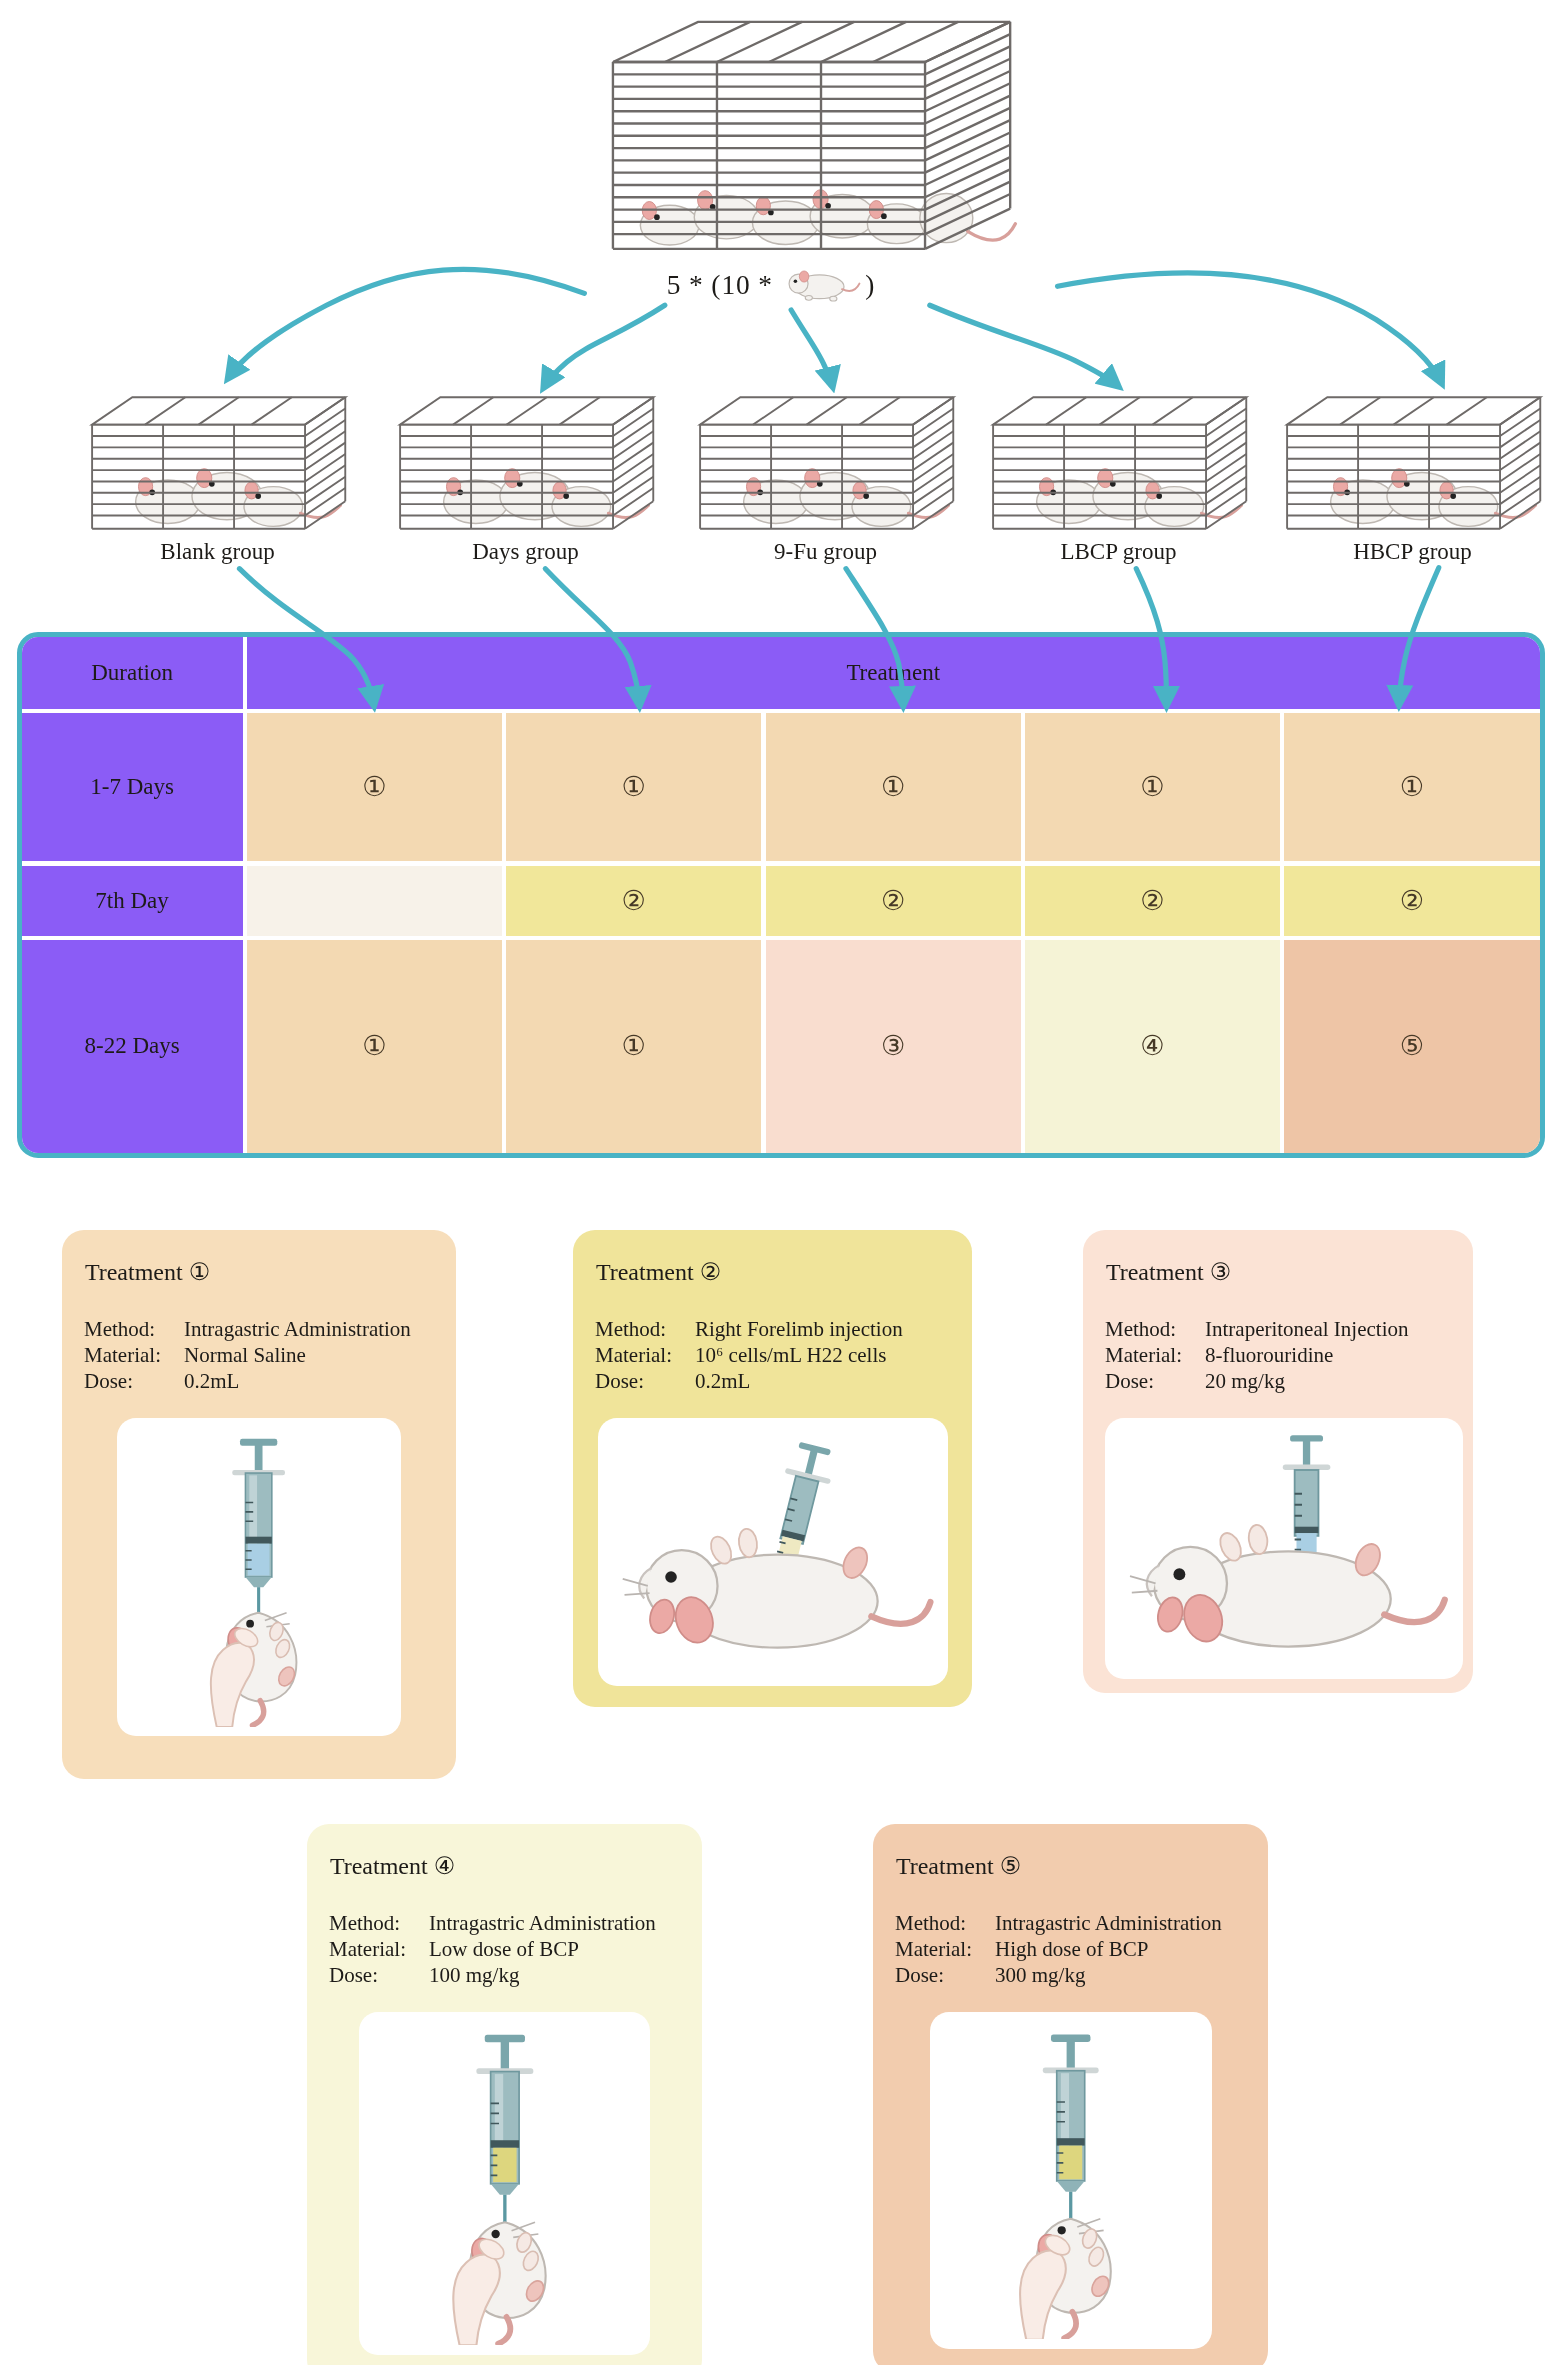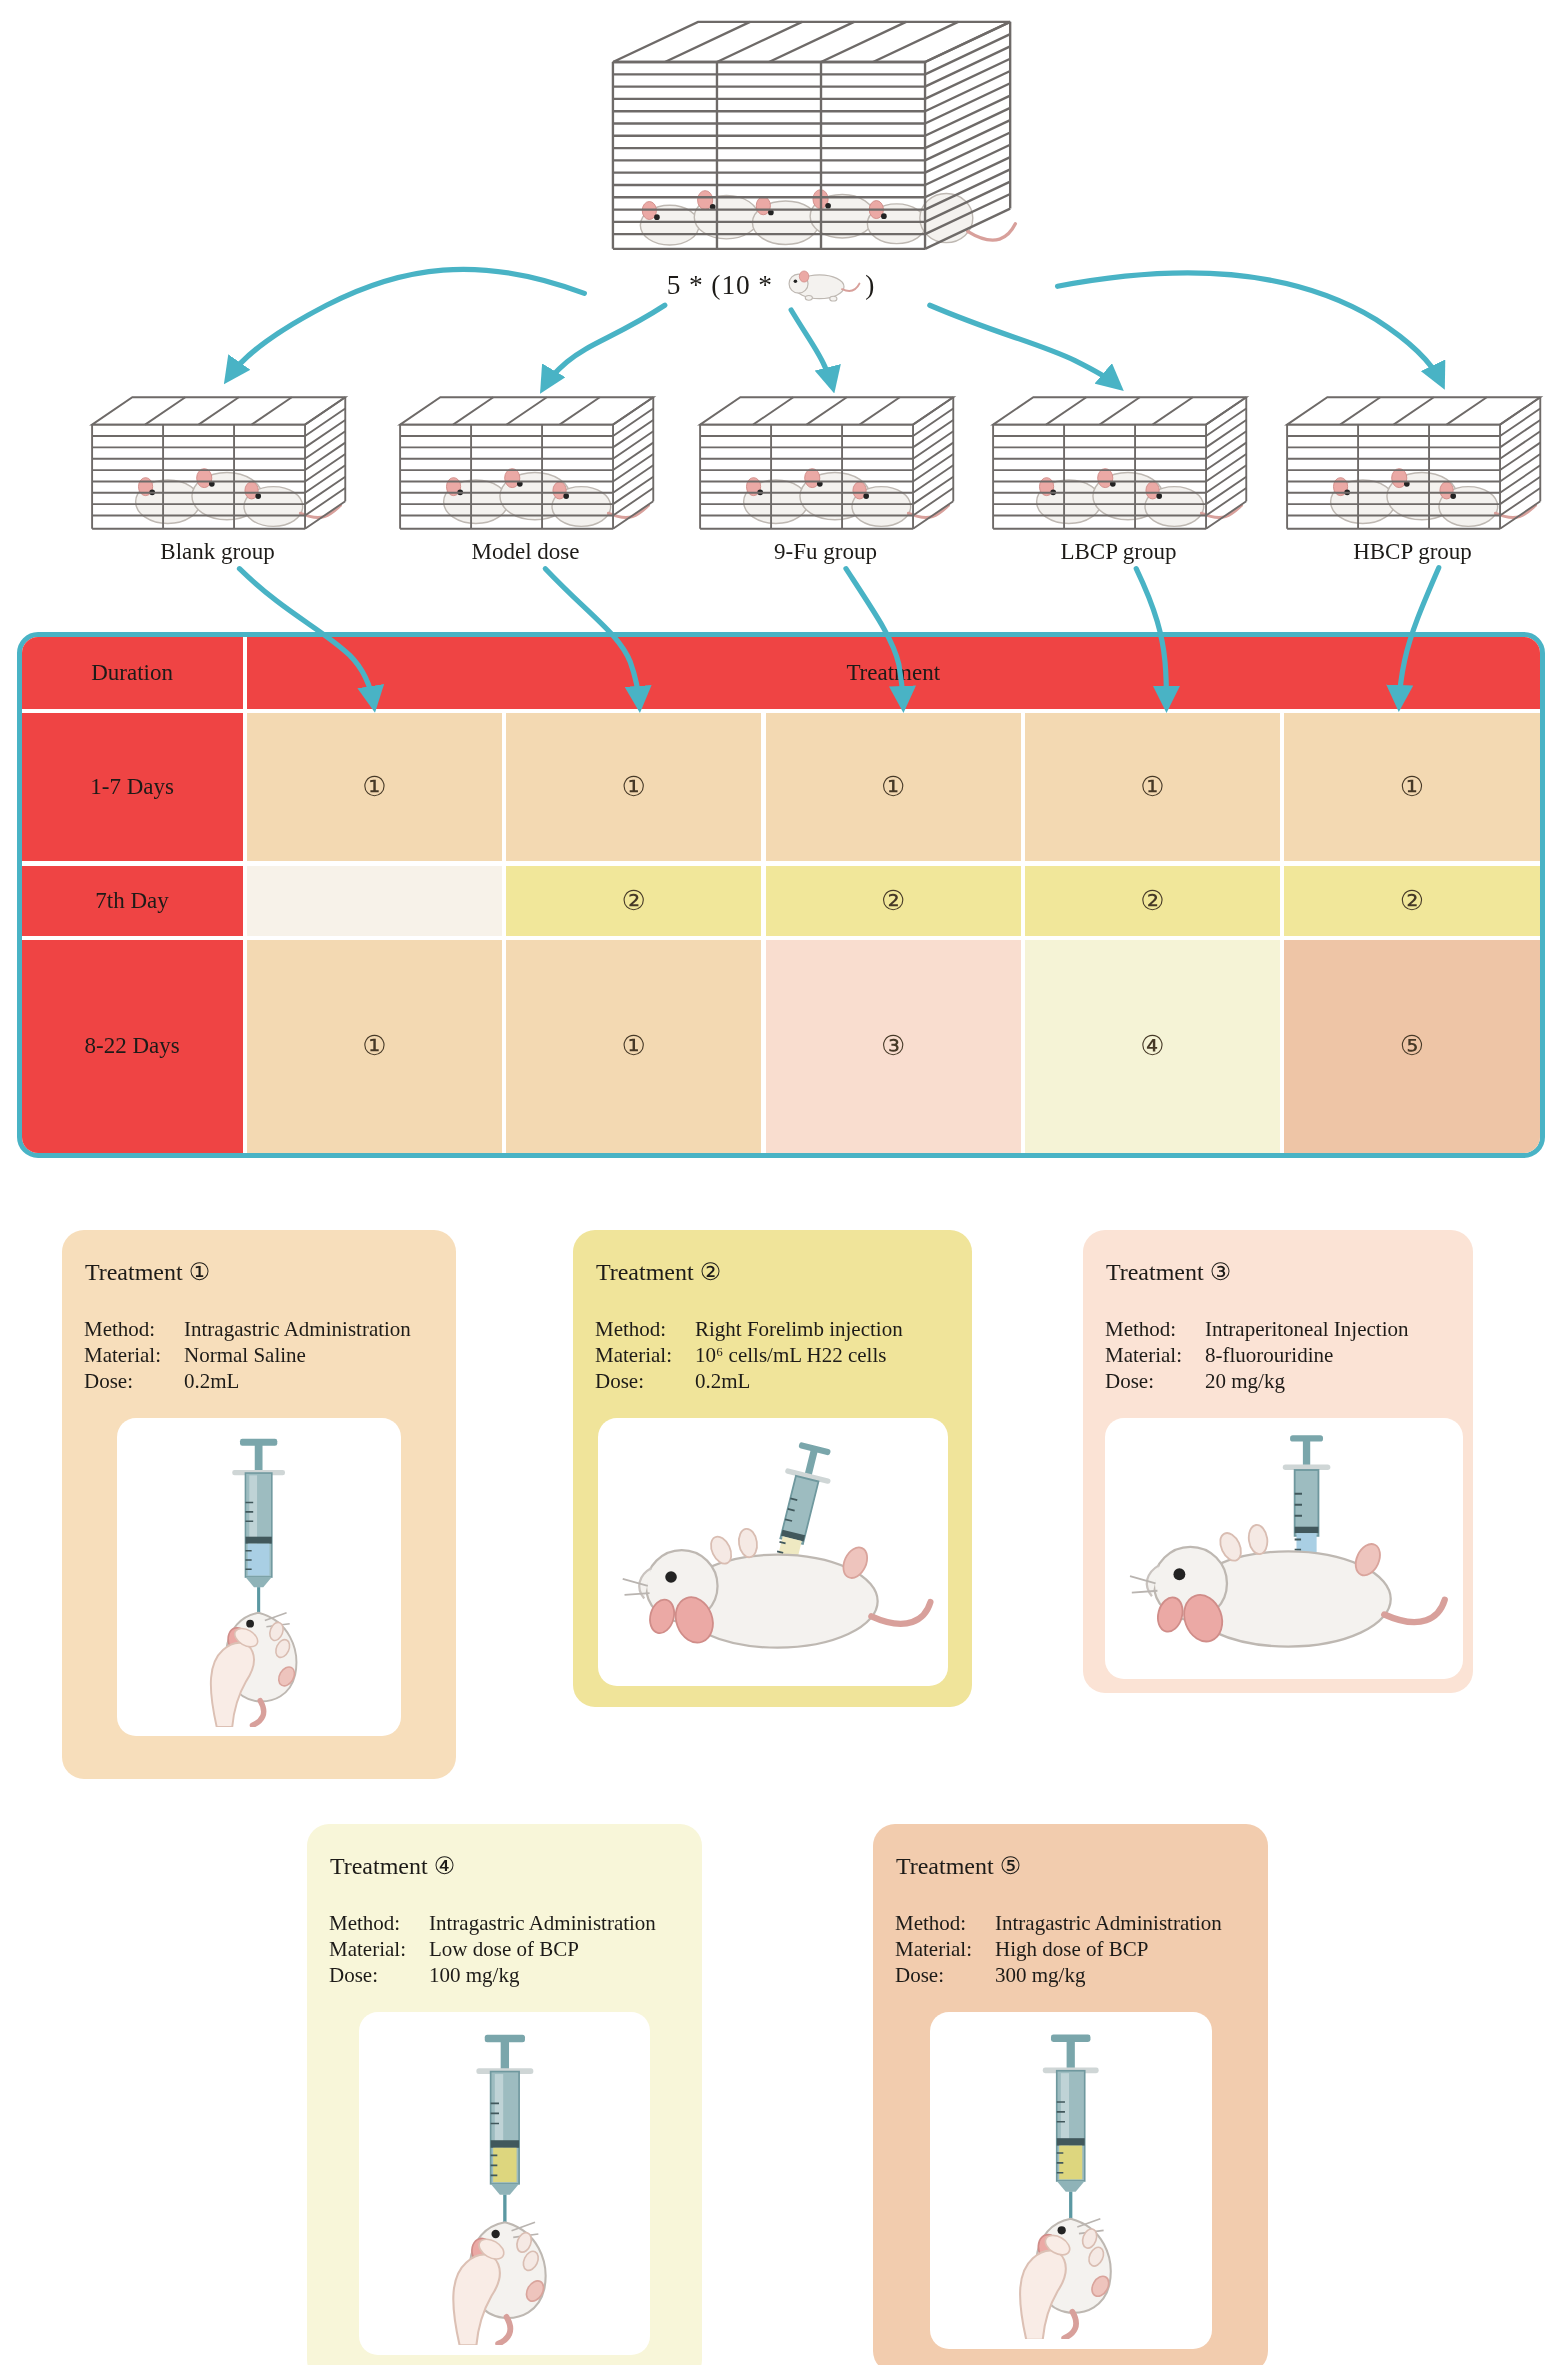--- a/index.html
+++ b/index.html
@@ -26,21 +26,21 @@
   .exp-table{
     position:absolute;left:16.6px;top:632px;width:1528px;height:526px;
     box-sizing:border-box;border:5.2px solid #49b3c5;border-radius:21px;
     background:#ffffff;overflow:hidden;
     display:grid;
     grid-template-columns:221px repeat(5,1fr);
     grid-template-rows:72px 148px 70px 213px;
     gap:4.3px;
   }
   .cell{display:flex;align-items:center;justify-content:center;font-size:23px;}
-  .cell.cream{background:#ef4444;}
+  .cell.cream{background:#8b5cf6;}
   .cell.cream2{background:#f7f2e9;}
   .cell.tan{background:#f3d9b2;}
   .cell.yellow{background:#f1e79a;}
   .cell.pink{background:#f9ddcf;}
   .cell.pale{background:#f5f3d6;}
   .cell.salmon{background:#eec5a6;}
   .cell .num{font-size:27.4px;color:#463927;font-family:"Liberation Serif","DejaVu Sans",serif;}
   .treat-head{grid-column:2 / 7;}
 
   
@@ -246,21 +246,21 @@
         <path d="M15,75 L100,17 L550,17 L465,75 Z"></path>
         <path d="M127,75 L212,17 M240,75 L325,17 M352,75 L437,17"></path>
         <path d="M15,75 L15,295 M165,75 L165,295 M315,75 L315,295 M465,75 L465,295 M550,17 L550,237"></path>
         <path d="M15,75 L465,75 M15,99 L465,99 M15,123 L465,123 M15,147 L465,147 M15,171 L465,171 M15,195 L465,195 M15,219 L465,219 M15,243 L465,243 M15,267 L465,267 M15,295 L465,295"></path>
         <path d="M465,75 L550,17 M465,99 L550,41 M465,123 L550,65 M465,147 L550,89 M465,171 L550,113 M465,195 L550,137 M465,219 L550,161 M465,243 L550,185 M465,267 L550,209 M465,295 L550,237"></path>
       </g>
     </svg>
   </div>
 
   <div class="group-label" style="left:85px;top:538px;">Blank group</div>
-  <div class="group-label" style="left:393px;top:538px;">Model dose</div>
+  <div class="group-label" style="left:393px;top:538px;">Days group</div>
   <div class="group-label" style="left:693px;top:538px;">9-Fu group</div>
   <div class="group-label" style="left:986px;top:538px;">LBCP group</div>
   <div class="group-label" style="left:1280px;top:538px;">HBCP group</div>
 
   <div class="exp-table">
     <div class="cell cream">Duration</div>
     <div class="cell cream treat-head">Treatment</div>
 
     <div class="cell cream">1-7 Days</div>
     <div class="cell tan">

